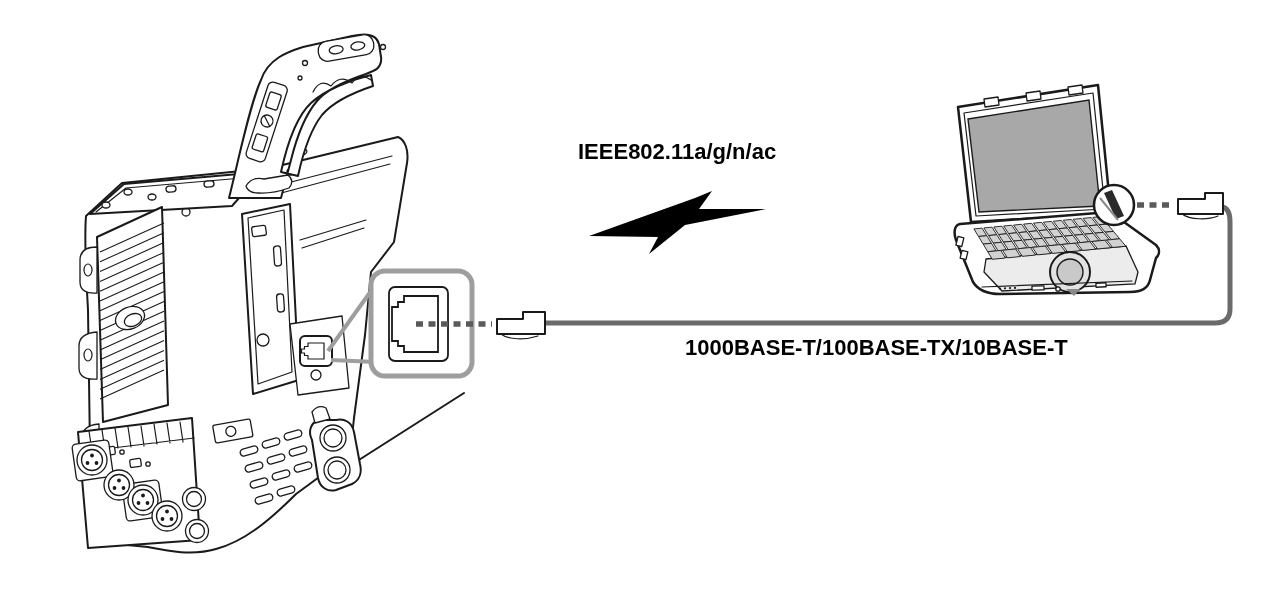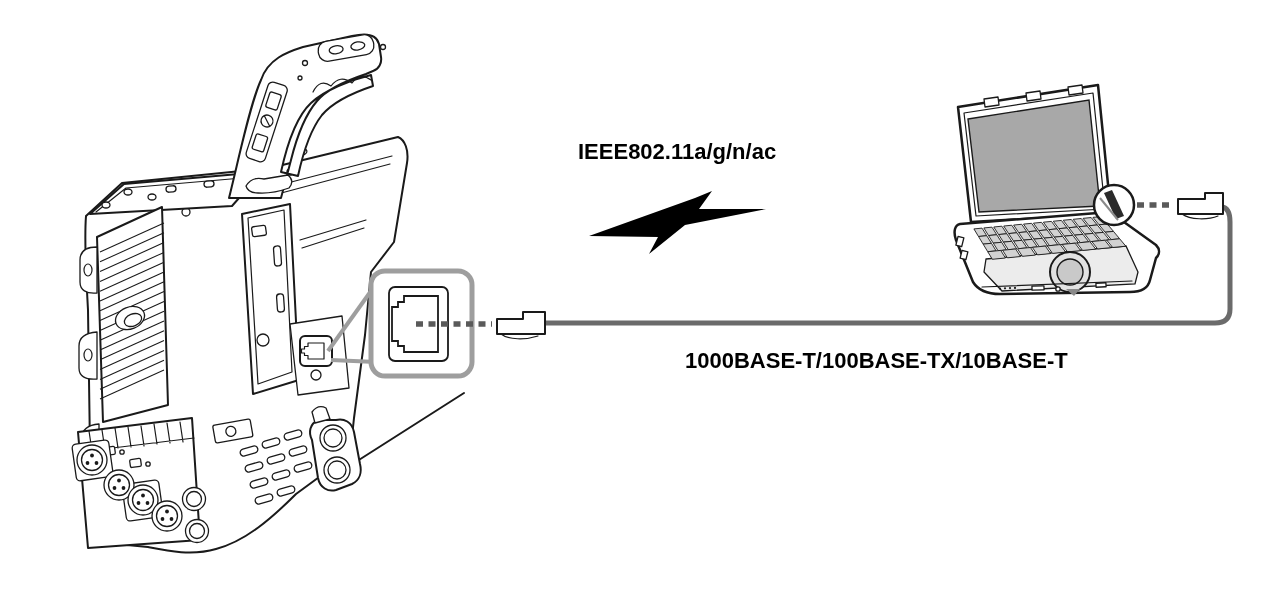--- a/index.html
+++ b/index.html
@@ -1,21 +1,21 @@
 <!DOCTYPE html>
 <html><head>
 <meta charset="utf-8">
 <style>
   html,body{margin:0;padding:0;background:#fff;}
   .stage{position:relative;width:1286px;height:600px;background:#fff;overflow:hidden;
          font-family:"Liberation Sans","DejaVu Sans",sans-serif;}
   .stage svg{position:absolute;left:0;top:0;}
   .label{position:absolute;font-weight:bold;font-size:22px;color:#000;white-space:nowrap;line-height:1;}
   .label-wireless{left:578px;top:141px;}
-  .label-wired{left:685px;top:350px;}
+  .label-wired{left:685px;top:337px;}
   
   .ln{fill:none;stroke:#1a1a1a;stroke-width:2;stroke-linecap:round;stroke-linejoin:round;}
   .ln1{fill:none;stroke:#1a1a1a;stroke-width:1.2;stroke-linecap:round;stroke-linejoin:round;}
   .fw{fill:#ffffff;stroke:#1a1a1a;stroke-width:2;stroke-linejoin:round;}
   .fw1{fill:#ffffff;stroke:#1a1a1a;stroke-width:1.3;stroke-linejoin:round;}
   .pin{fill:#1a1a1a;stroke:none;}
   .key{fill:#d2d2d2;stroke:#1b1b1b;stroke-width:0.9;}
   .ridge{stroke:#1a1a1a;stroke-width:1.05;}
 </style>
 </head>

